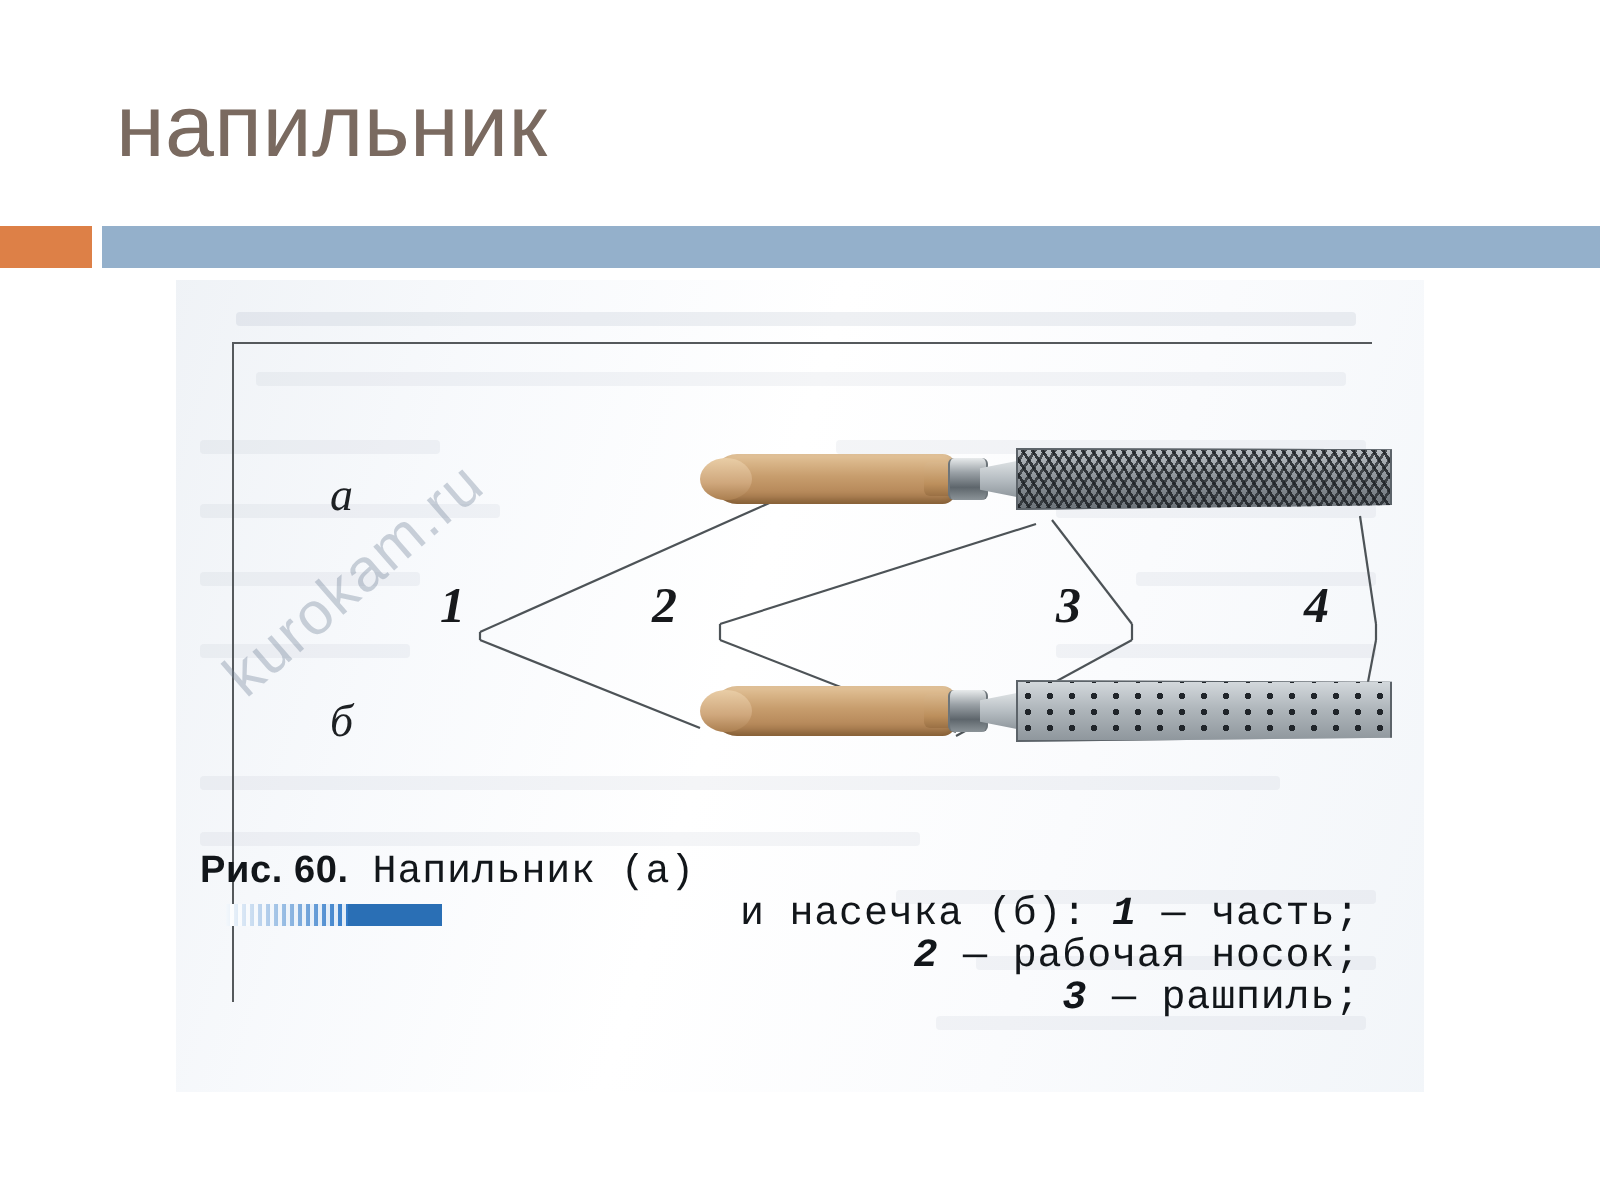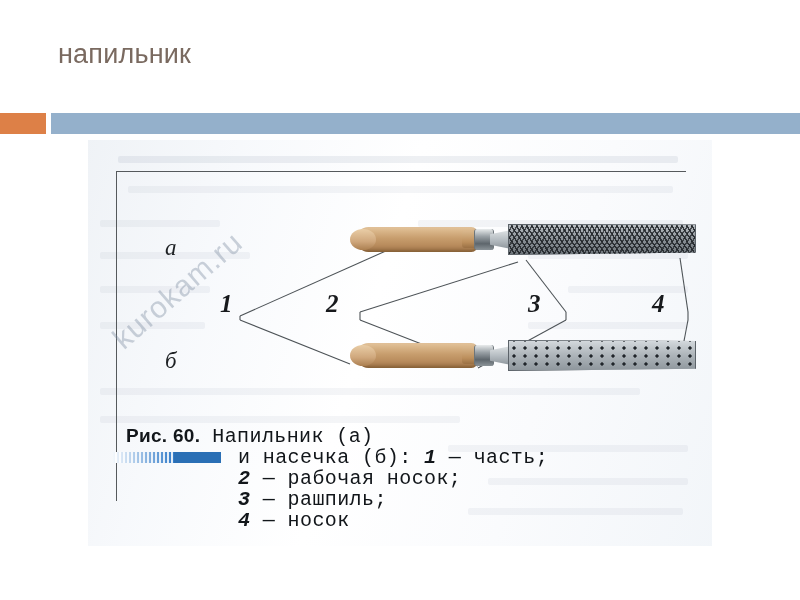--- a/index.html
+++ b/index.html
@@ -13,21 +13,21 @@
     position: relative;
     overflow: hidden;
     font-family: "Liberation Sans", sans-serif;
   }
 
   
   #slide-title {
     position: absolute;
     left: 58px;
     top: 40px;
-    font-size: 27px;
+    font-size: 44px;
     font-weight: 400;
     color: #7a6a60;
     letter-spacing: 0.2px;
     white-space: nowrap;
     line-height: 1.1;
   }
 
   
   #divider-accent-bar {
     position: absolute;
@@ -223,25 +223,26 @@
       radial-gradient(circle at 2px 2px, #20252a 0 1.5px, rgba(0,0,0,0) 1.7px),
       linear-gradient(180deg, #d3d8dc 0%, #b0b7bc 45%, #8f979d 100%);
     background-size: 11px 8px, 100% 100%;
     background-position: 3px 5px, 0 0;
     clip-path: polygon(0% 0%, 100% 3%, 100% 93%, 0% 100%);
   }
 
   
   #figure-caption {
     position: absolute;
-    left: 38px;
+    left: 12px;
     top: 285px;
     width: 580px;
     color: #12161a;
     font-family: "Liberation Serif", serif;
+    text-align: right;
   }
   #caption-head-row {
     display: flex;
     align-items: baseline;
     white-space: nowrap;
   }
   #caption-fig-label {
     font-family: "Liberation Sans", sans-serif;
     font-size: 19px;
     font-weight: 700;
@@ -359,20 +360,19 @@
 
   <div id="figure-caption">
     <div id="caption-head-row">
       <span id="caption-fig-label">Рис. 60.</span>
       <span class="caption-line">Напильник (а)</span>
     </div>
     <div id="caption-indent-block">
       <div class="caption-line"><span>и насечка (б): </span><span class="idx">1</span><span> — часть;</span></div>
       <div class="caption-line"><span class="idx">2</span><span> — рабочая носок;</span></div>
       <div class="caption-line"><span class="idx">3</span><span> — рашпиль;</span></div>
-      <div class="caption-line"><span class="idx">4</span><span> — носок</span></div>
     </div>
   </div>
 
   <div id="caption-selection-bar"></div>
   <div id="caption-selection-bar-solid"></div>
 
 </div>
 
 </body></html>

